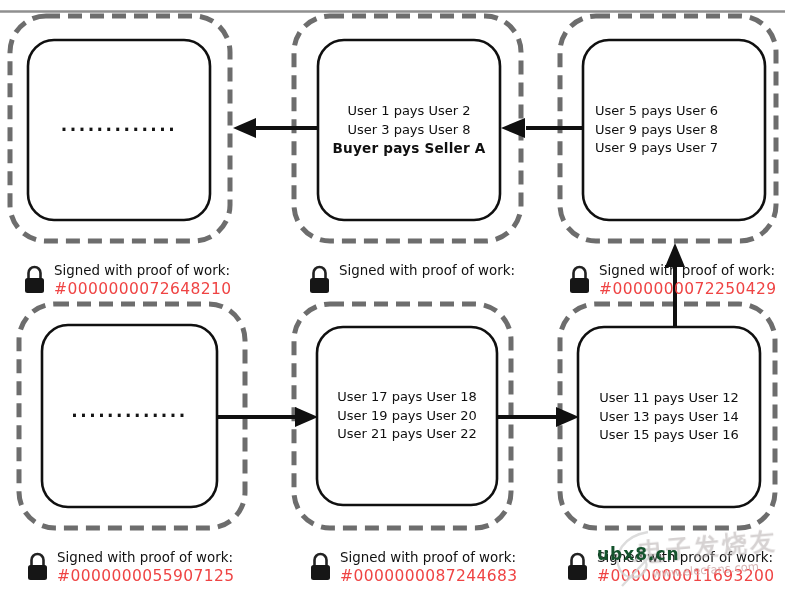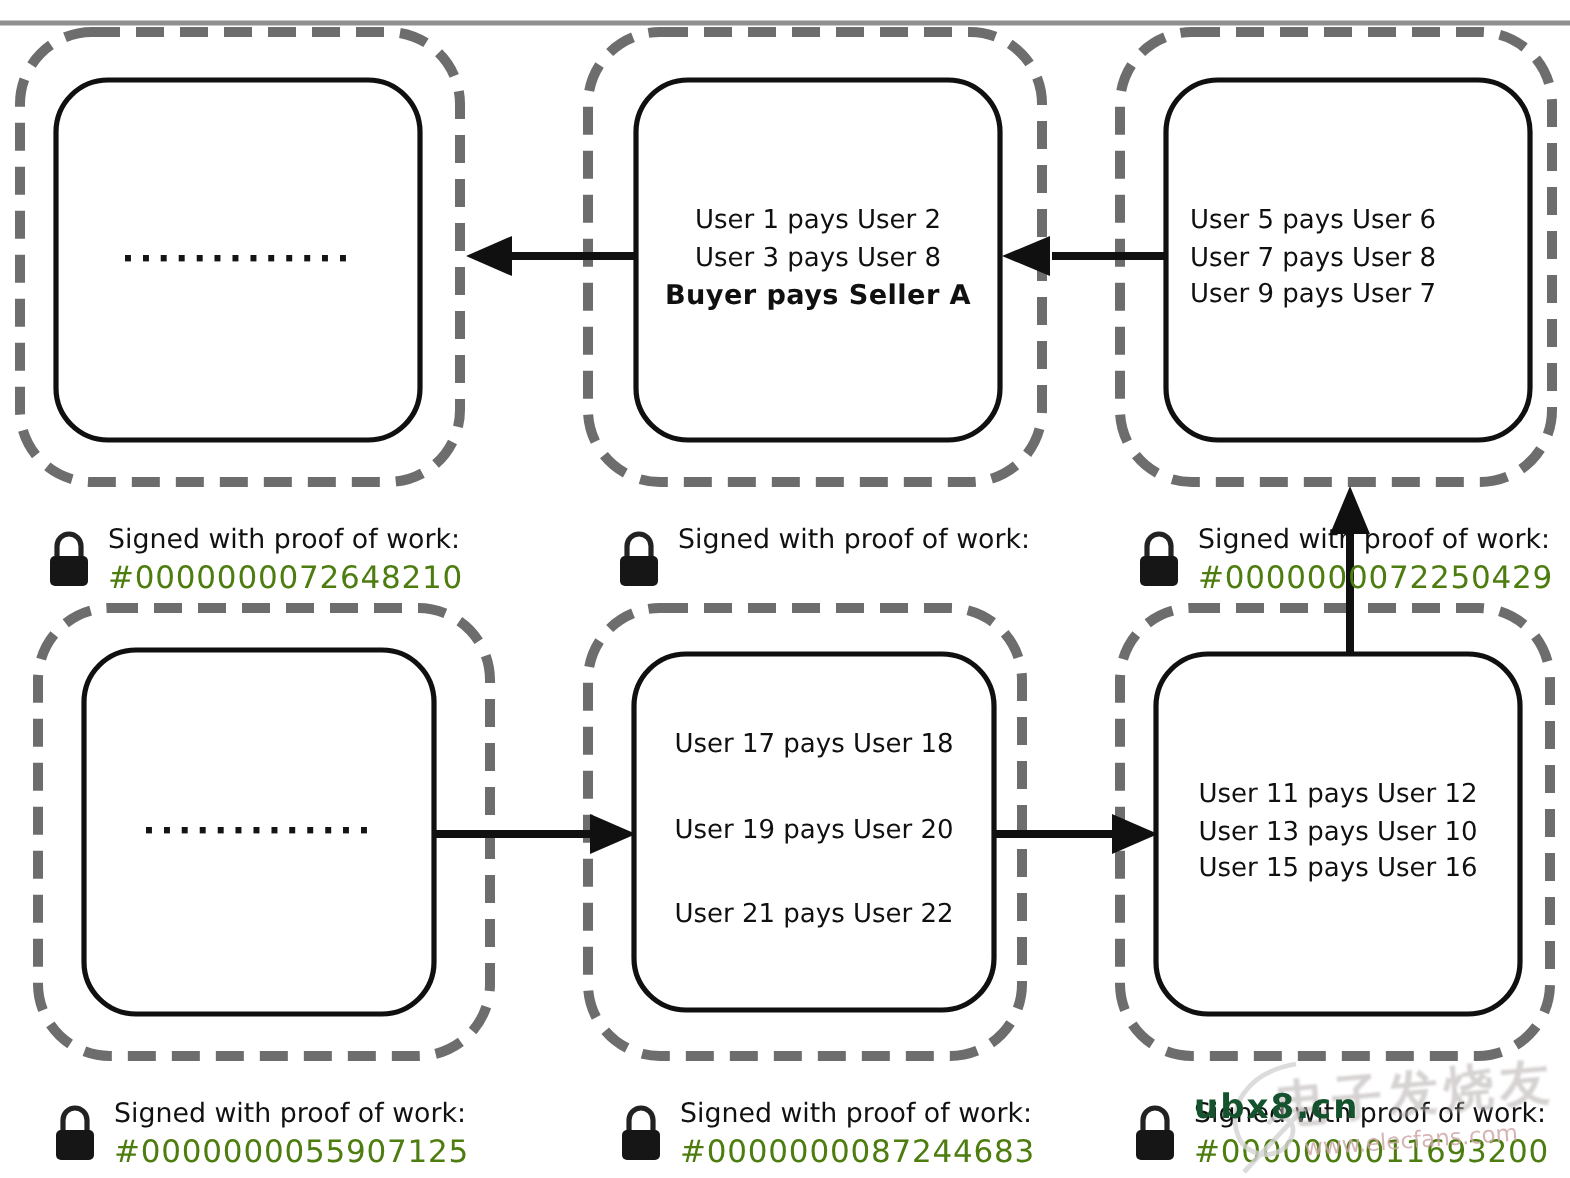--- a/index.html
+++ b/index.html
@@ -14,29 +14,29 @@
     position:absolute; display:flex; flex-direction:column; align-items:center; justify-content:center;
     text-align:center; font-size:13px; line-height:18.6px; color:#101010; z-index:5;
   }
   .tx .strong { font-weight:bold; font-size:13.6px; letter-spacing:.2px; }
   .dots { font-size:17px; font-weight:bold; letter-spacing:2.5px; color:#141414; }
 
   #t1 { left:28px;  top:40px;  width:182px; height:180px; }
   #t2 { left:318px; top:40px;  width:182px; height:180px; }
   #t3 { left:583px; top:40px;  width:147px; height:180px; }
   #t4 { left:42px;  top:325px; width:175px; height:182px; }
-  #t5 { left:317px; top:327px; width:180px; height:178px;gap:24px; }
+  #t5 { left:317px; top:327px; width:180px; height:178px; }
   #t6 { left:578px; top:327px; width:182px; height:180px; }
 
   
   .sig { position:absolute; display:flex; align-items:flex-start; gap:7px; z-index:10; }
   .sig .lock { flex:0 0 auto; margin-top:2px; }
   .sig .texts { display:flex; flex-direction:column; }
   .sig-label { font-size:13.4px; line-height:18px; color:#111; white-space:nowrap; }
-  .sig-hash  { font-size:15.5px; line-height:19px; letter-spacing:.4px; color:#4d7c0f; white-space:nowrap; }
+  .sig-hash  { font-size:15.5px; line-height:19px; letter-spacing:.4px; color:#ef4444; white-space:nowrap; }
 
   #s1 { left:22px;  top:262px; }
   #s2 { left:307px; top:262px; }
   #s3 { left:567px; top:262px; }
   #s4 { left:25px;  top:549px; }
   #s5 { left:308px; top:549px; }
   #s6 { left:565px; top:549px; }
 
   
   .wm-site { position:absolute; left:597px; top:544px; z-index:30; font-size:17px; font-weight:bold;
@@ -97,37 +97,37 @@
   </div>
 
   <div id="t2" class="tx">
     <span>User 1 pays User 2</span>
     <span>User 3 pays User 8</span>
     <span class="strong">Buyer pays Seller A</span>
   </div>
 
   <div id="t3" class="tx">
     <span>User 5 pays User 6</span>
-    <span>User 7 pays User 8</span>
+    <span>User 9 pays User 8</span>
     <span>User 9 pays User 7</span>
   </div>
 
   <div id="t4" class="tx">
     <span class="dots">·············</span>
   </div>
 
   <div id="t5" class="tx">
     <span>User 17 pays User 18</span>
     <span>User 19 pays User 20</span>
     <span>User 21 pays User 22</span>
   </div>
 
   <div id="t6" class="tx">
     <span>User 11 pays User 12</span>
-    <span>User 13 pays User 10</span>
+    <span>User 13 pays User 14</span>
     <span>User 15 pays User 16</span>
   </div>
 
   <div id="s1" class="sig">
     <svg class="lock" width="25" height="32" viewBox="0 0 25 32">
       <path d="M6.5 15 v-6 a6 6 0 0 1 12 0 v6" fill="none" stroke="#222" stroke-width="2.6"></path>
       <rect x="3" y="14" width="19" height="15" rx="2.5" fill="#161616"></rect>
     </svg>
     <div class="texts">
       <span class="sig-label">Signed with proof of work:</span>

